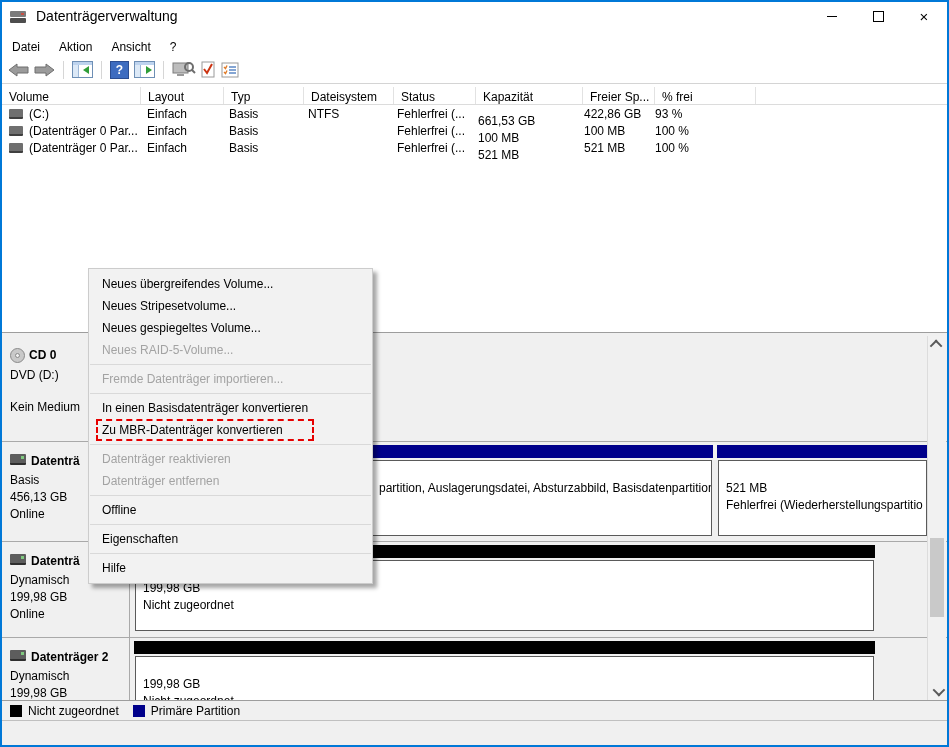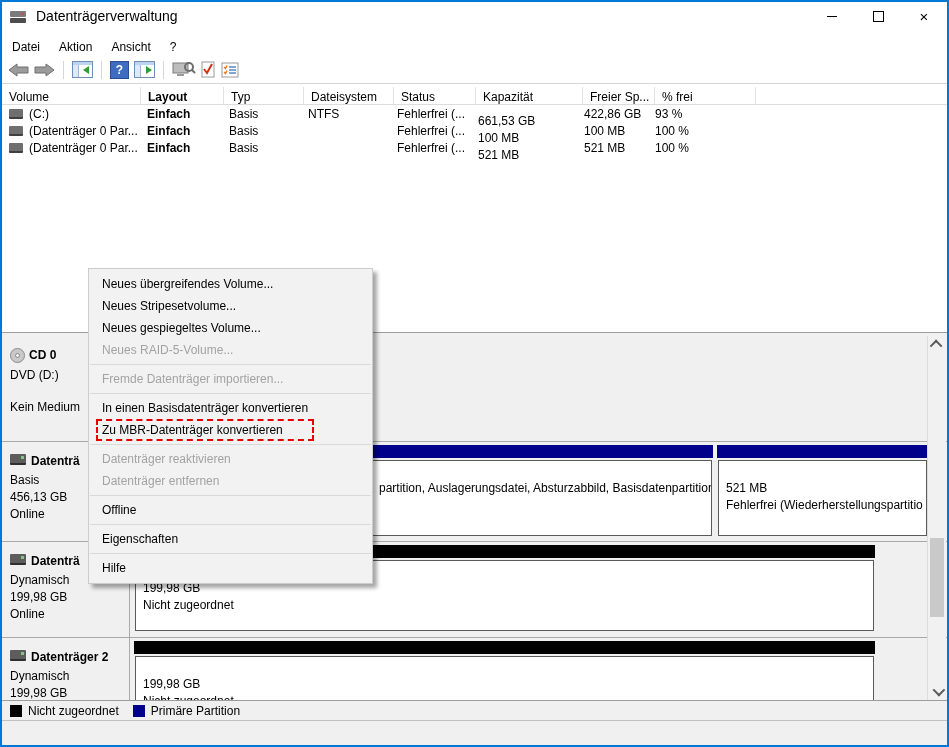--- a/index.html
+++ b/index.html
@@ -41,21 +41,21 @@
   .help-ico{width:17px;height:16px;background:#3d6cc0;border:1px solid #2a4d92;color:#fff;
             font-weight:bold;font-size:12px;display:flex;align-items:center;justify-content:center;}
 
   
   .listpane{position:absolute;left:2px;top:84px;right:2px;height:248px;background:#fff;overflow:hidden;}
   .lheader{display:flex;height:20px;border-bottom:1px solid #dcdcdc;align-items:flex-end;}
   .hcell{border-right:1px solid #e2e2e2;padding:3px 0 0 7px;overflow:hidden;white-space:nowrap;}
   .hfill{flex:1;}
   .lrow{display:flex;height:17px;align-items:center;}
   .cell{overflow:hidden;white-space:nowrap;padding-left:7px;}
-  .c0{width:131px;}.c1{width:75px;font-weight:bold;}.c2{width:72px;}.c3{width:82px;}
+  .c0{width:131px;}.c1{width:75px;}.c2{width:72px;}.c3{width:82px;}
   .c4{width:74px;}.c5{width:99px;margin-top:15px;}.c6{width:64px;}.c7{width:93px;}
   .volcell{display:flex;align-items:center;}
   .vol-ico{width:14px;height:8px;background:#6f6f6f;border-bottom:2px solid #3f3f3f;
            border-radius:1px;margin-right:6px;flex:0 0 auto;}
 
   
   .divider{position:absolute;left:2px;right:2px;top:332px;height:4px;background:#f0f0f0;
            border-top:1px solid #9d9d9d;}
 
   

